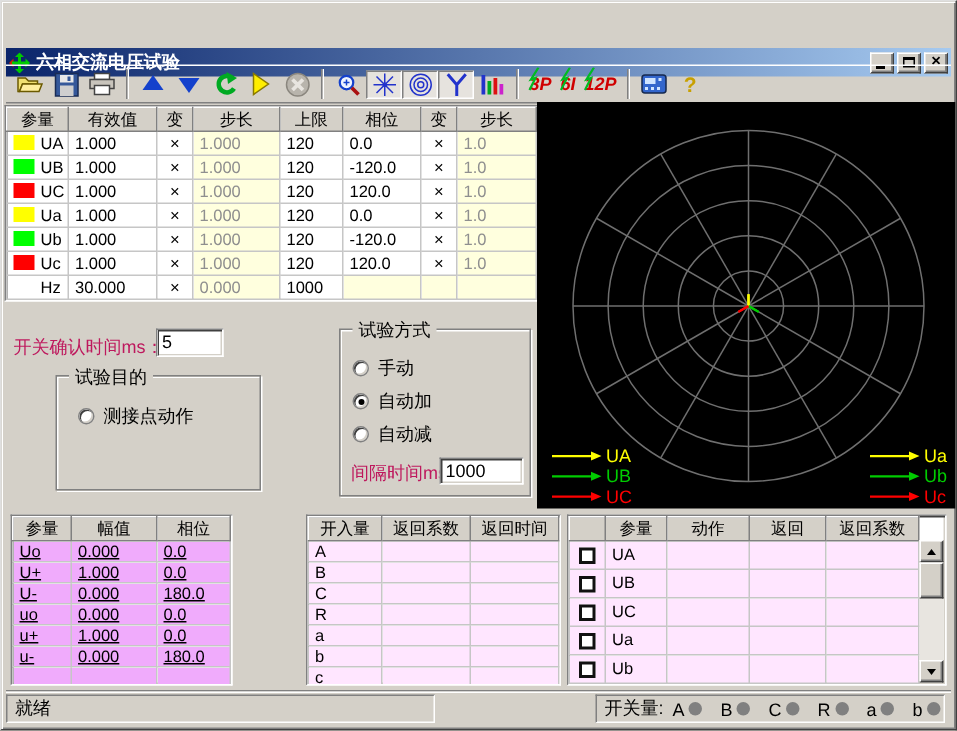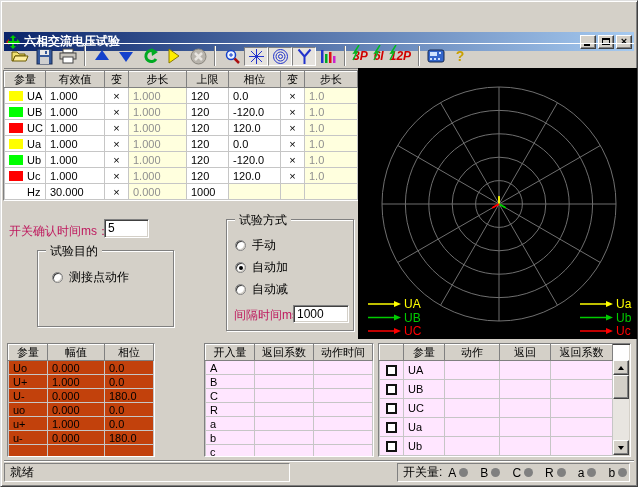--- a/index.html
+++ b/index.html
@@ -48,21 +48,21 @@
   
   .ctl-label{position:absolute;font-size:12px;color:#be185d;}
   .groupbox{position:absolute;border:1px solid #808080;box-shadow:inset 1px 1px 0 #fff,1px 1px 0 #fff;}
   .gb-legend{position:absolute;top:-8px;left:8px;background:#D4D0C8;padding:0 4px;font-size:12px;}
   .radio-row{position:absolute;display:flex;align-items:center;gap:6px;font-size:12px;}
   .radio{width:11px;height:11px;border-radius:50%;background:#fff;border:1px solid #808080;
     box-shadow:inset 1px 1px 0 #404040, inset -1px -1px 0 #d4d0c8;position:relative;}
   .radio.on::after{content:"";position:absolute;left:3px;top:3px;width:4px;height:4px;border-radius:50%;background:#000;}
   
   .btm-wrap{position:absolute;top:342px;height:114px;background:#fff;overflow:hidden;}
-  .seqtable td{background:#c2410c;height:14px;}
+  .seqtable td{background:#f0abfc;height:14px;text-decoration:underline;}
   .pinktable td{background:#FFE6FF;height:14px;}
   .restable td{background:#FFE6FF;height:19px;}
   .checkbox{display:inline-block;width:11px;height:11px;background:#fff;border:2px solid #111;vertical-align:middle;}
   .scrollbar{position:absolute;right:1px;top:16px;bottom:1px;width:16px;background:#e8e5e0;}
   .sb-btn{position:absolute;left:0;width:16px;height:15px;background:#D4D0C8;border:1px solid;border-color:#fff #404040 #404040 #fff;box-shadow:inset -1px -1px 0 #808080;display:flex;align-items:center;justify-content:center;padding:0;}
   .sb-up{top:0;} .sb-down{bottom:0;}
   .sb-thumb{position:absolute;left:0;top:15px;width:16px;height:24px;background:#D4D0C8;border:1px solid;border-color:#fff #404040 #404040 #fff;box-shadow:inset -1px -1px 0 #808080;}
   .arr-up{width:0;height:0;border-left:3px solid transparent;border-right:3px solid transparent;border-bottom:4px solid #000;}
   .arr-down{width:0;height:0;border-left:3px solid transparent;border-right:3px solid transparent;border-top:4px solid #000;}
   
@@ -458,21 +458,21 @@
     <table class="pinktable">
       <colgroup>
           <col style="width:49px">
           <col style="width:59px">
           <col>
         </colgroup>
       <thead>
           <tr>
             <th>开入量</th>
             <th>返回系数</th>
-            <th>动作时间</th>
+            <th>返回时间</th>
           </tr>
         </thead>
       <tbody id="input-rows">
           <tr>
             <td>A</td>
             <td></td>
             <td></td>
           </tr>
           <tr>
             <td>B</td>

